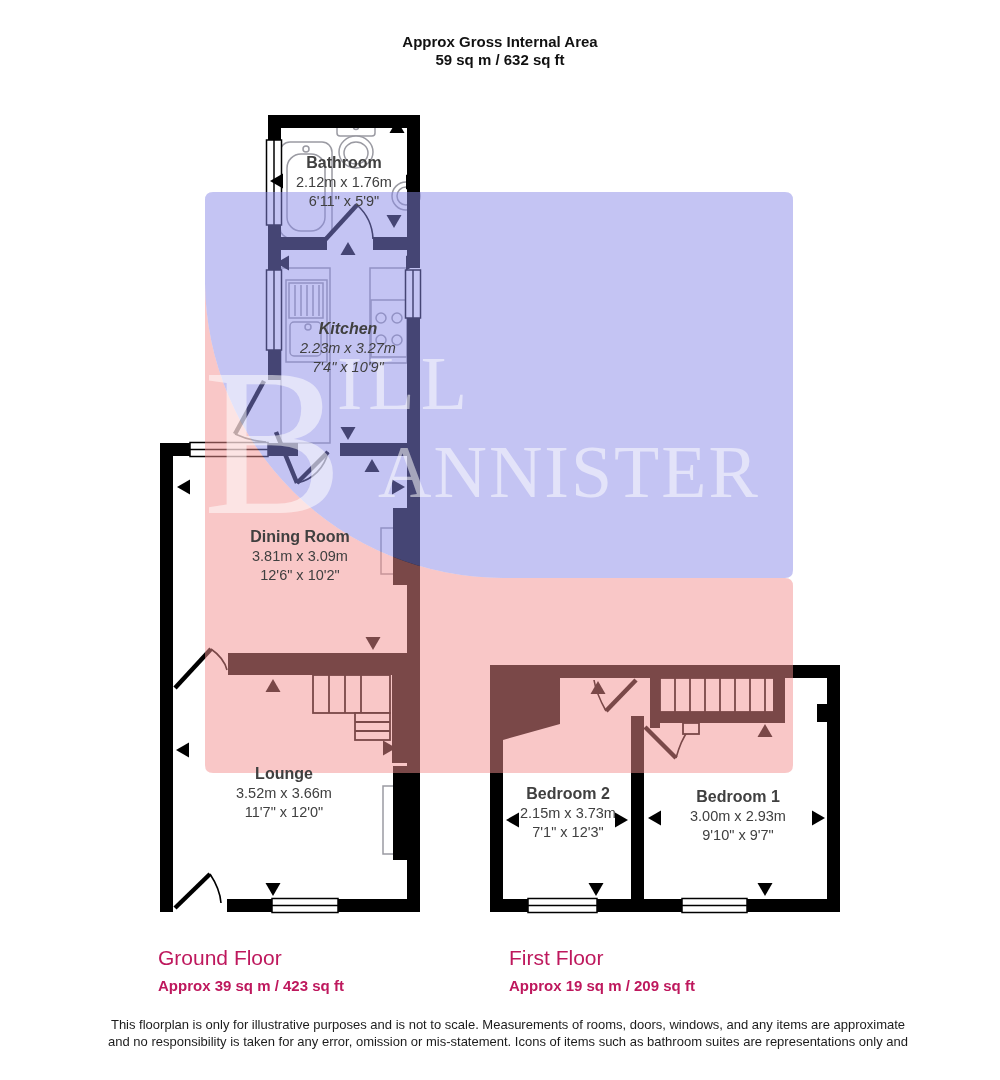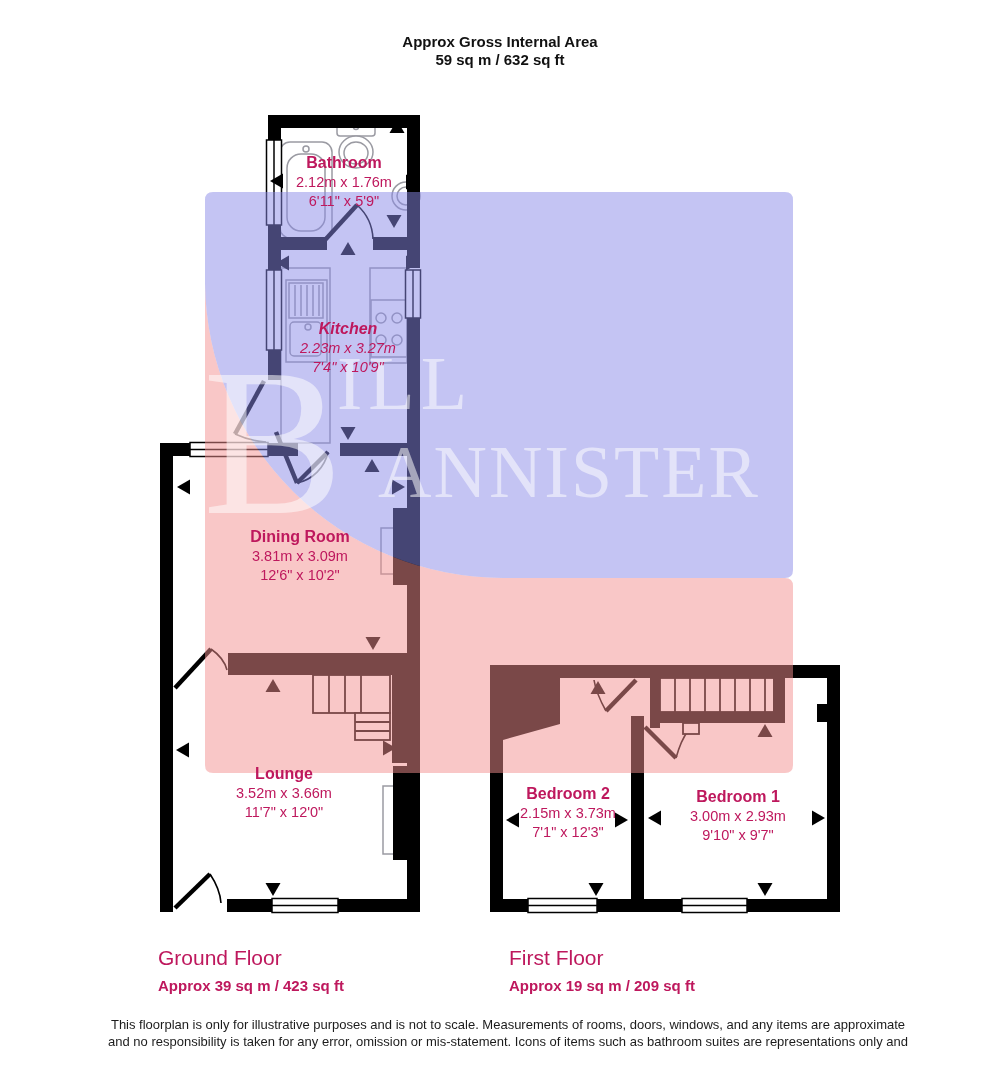--- a/index.html
+++ b/index.html
@@ -4,21 +4,21 @@
 <style>
   html,body{margin:0;padding:0;background:#fff;}
   .canvas{position:relative;width:1000px;height:1080px;background:#ffffff;overflow:hidden;
           font-family:"Liberation Sans",sans-serif;color:#111;}
   .hdr{position:absolute;top:33px;left:0;width:1000px;text-align:center;
        font-size:15px;font-weight:bold;line-height:18px;color:#111;}
   svg{position:absolute;top:0;left:0;}
   .plan-svg{z-index:1;}
   .overlay-svg{z-index:2;pointer-events:none;}
   .wm{font-family:"Liberation Serif","DejaVu Serif",serif;fill:#ffffff;fill-opacity:0.52;}
-  .roomlabel{position:absolute;z-index:4;text-align:center;color:#be185d;line-height:1.32;}
+  .roomlabel{position:absolute;z-index:4;text-align:center;color:#404040;line-height:1.32;}
   .roomlabel .rname{font-weight:bold;font-size:16px;}
   .roomlabel .rdim{font-size:14.5px;}
   .floorlabel{position:absolute;z-index:4;}
   .floorlabel .fl-title{font-size:21px;color:#be185d;}
   .floorlabel .fl-area{font-size:15px;font-weight:bold;margin-top:7px;color:#be185d;}
   .disclaimer{position:absolute;z-index:4;top:1017px;left:8px;width:1000px;text-align:center;
               font-size:13px;line-height:1.3;color:#1c1c1c;}
   .win{fill:#fff;stroke:#000;stroke-width:1.5;}
   .winline{stroke:#000;stroke-width:1.5;}
   .leaf{stroke:#000;stroke-width:4.5;fill:none;}

